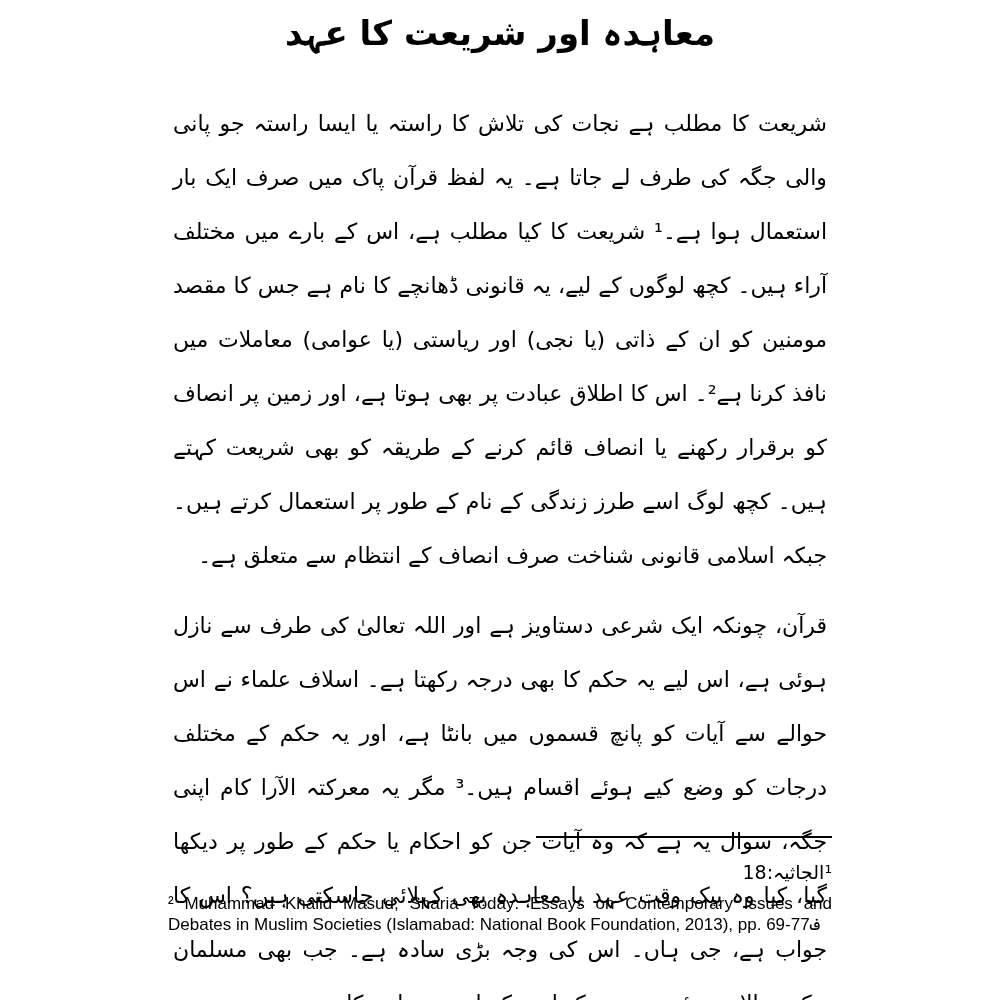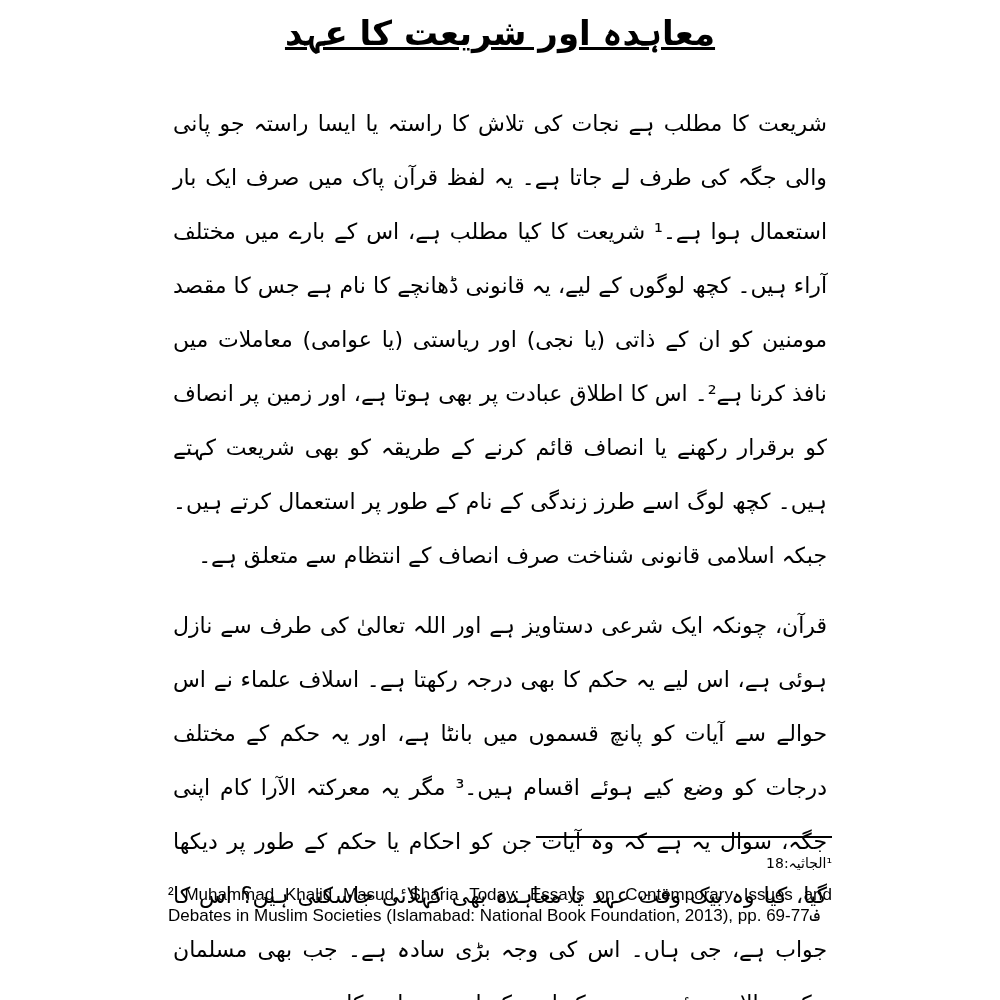--- a/index.html
+++ b/index.html
@@ -8,21 +8,20 @@
     background: #ffffff;
   }
   .page {
     position: relative;
     width: 1000px;
     height: 1000px;
     background: #ffffff;
     color: #000000;
     overflow: hidden;
     font-family: "DejaVu Sans", sans-serif;
-    text-decoration: underline;
   }
   .title {
     margin: 0;
     padding-top: 8px;
     text-align: center;
     direction: rtl;
     unicode-bidi: embed;
     font-size: 34px;
     font-weight: 700;
     line-height: 1.5;
@@ -61,22 +60,22 @@
   .fn {
     margin: 0;
   }
   .fn-urdu {
     direction: rtl;
     unicode-bidi: embed;
     text-align: right;
     font-family: "DejaVu Sans", sans-serif;
   }
   .fn1 {
-    margin-top: 12px;
-    font-size: 14px;
+    margin-top: 21px;
+    font-size: 19px;
     line-height: 26px;
   }
   .fn-english {
     margin-top: 8px;
     direction: ltr;
     text-align: justify;
     font-size: 17px;
     line-height: 21px;
     font-family: "Liberation Sans", sans-serif;
   }

